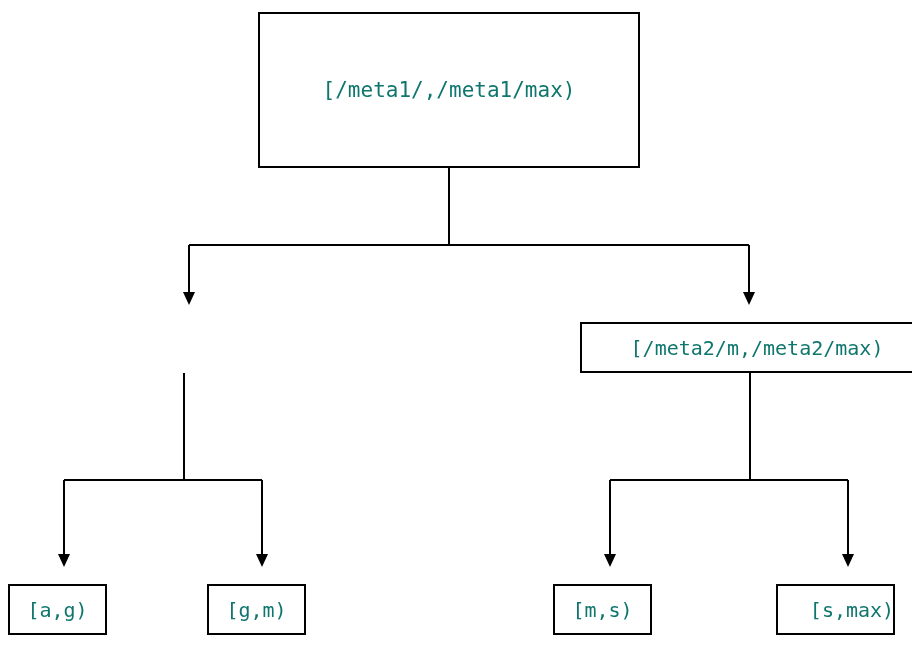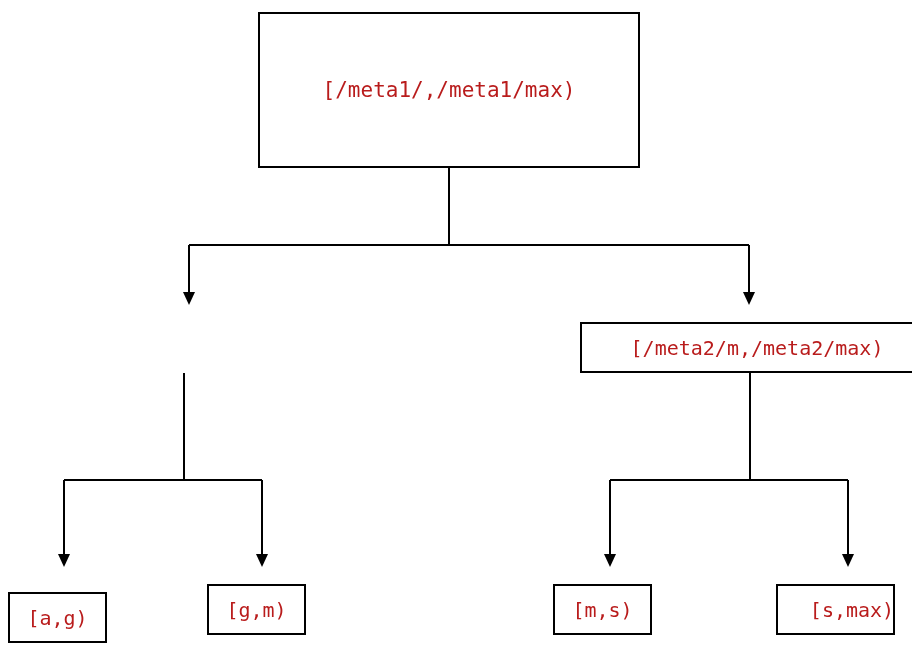--- a/index.html
+++ b/index.html
@@ -27,21 +27,21 @@
   }
   .node-box {
     position: absolute;
     box-sizing: border-box;
     border: 2px solid #000000;
     background: #ffffff;
     display: flex;
     align-items: center;
     justify-content: center;
     text-align: center;
-    color: #b91c1c;
+    color: #0f766e;
     white-space: pre;
     letter-spacing: 0px;
   }
   .node-root {
     left: 258px;
     top: 12px;
     width: 382px;
     height: 156px;
     font-size: 21px;
   }
@@ -57,21 +57,21 @@
     top: 322px;
     width: 354px;
     height: 51px;
     font-size: 20px;
   }
   .node-leaf {
     top: 584px;
     height: 51px;
     font-size: 20px;
   }
-  .leaf-1 { left: 8px;   width: 99px; margin-top: 8px; }
+  .leaf-1 { left: 8px;   width: 99px; }
   .leaf-2 { left: 207px; width: 99px; }
   .leaf-3 { left: 553px; width: 99px; }
   .leaf-4 { left: 776px; width: 119px; padding-left: 33px; }
 </style>
 </head>
 <body>
 
 <div id="diagram-root">
 
   <svg id="tree-svg" viewBox="0 0 912 652" aria-hidden="true">

